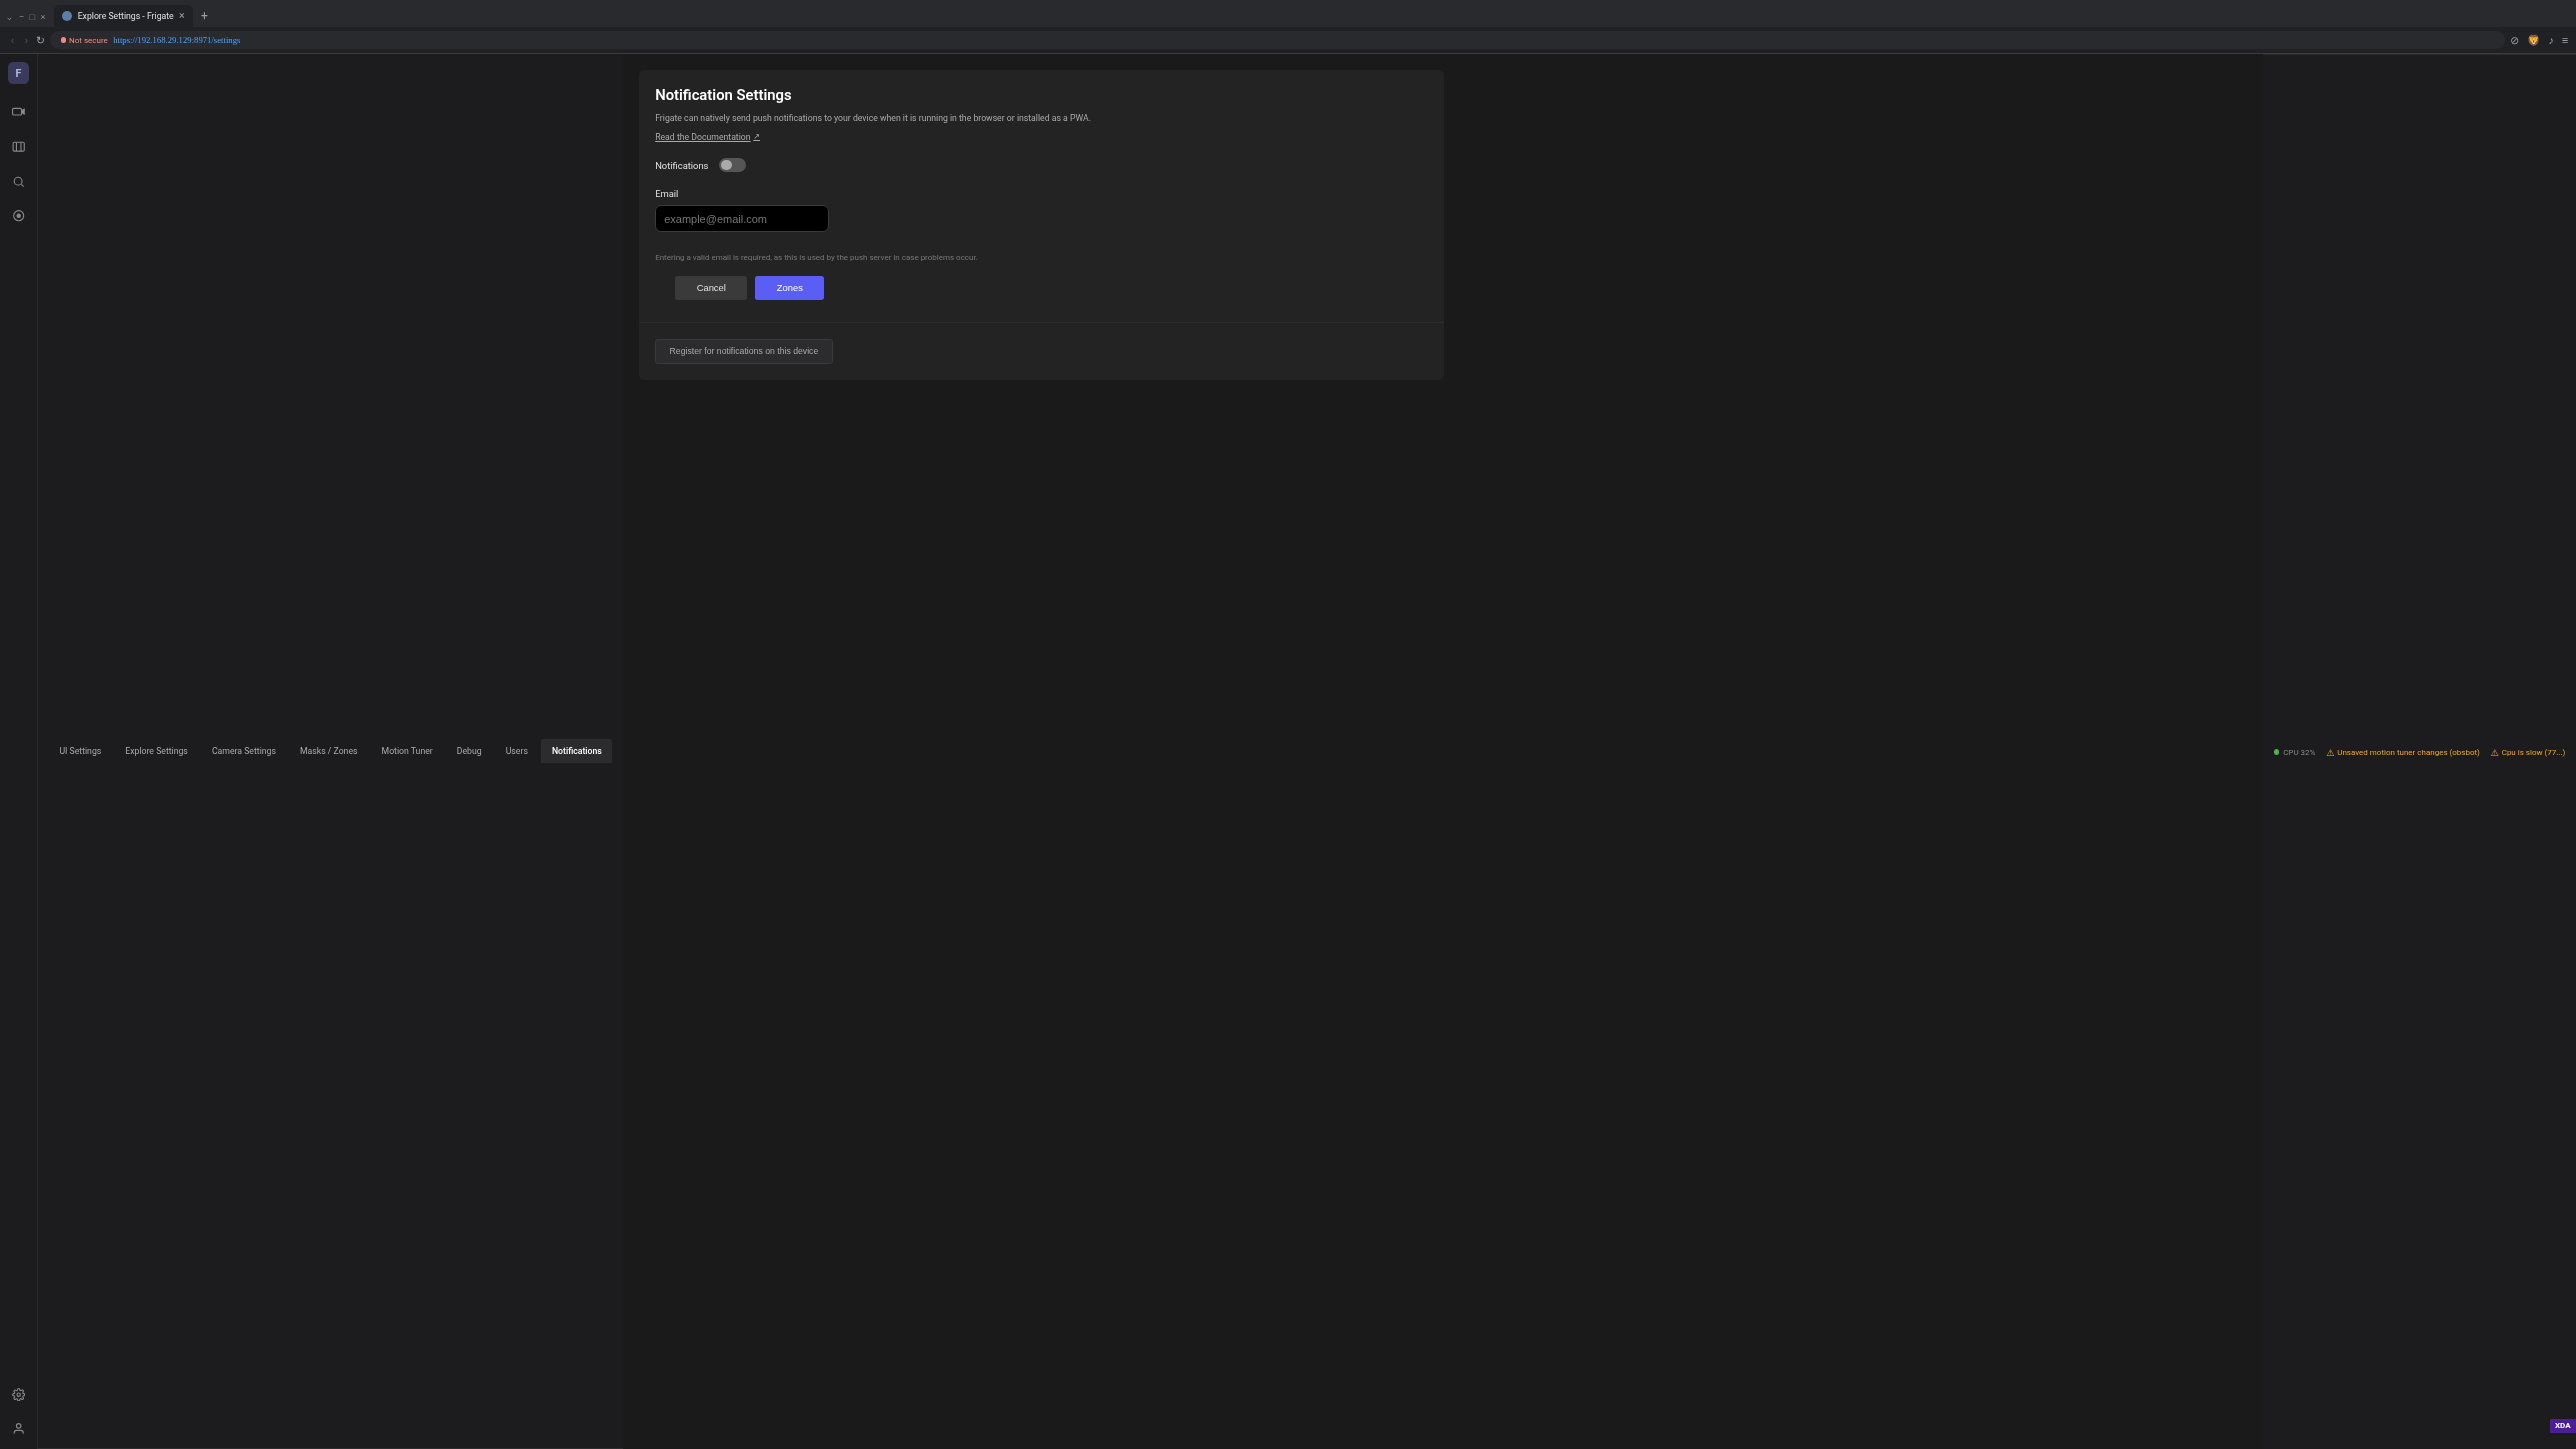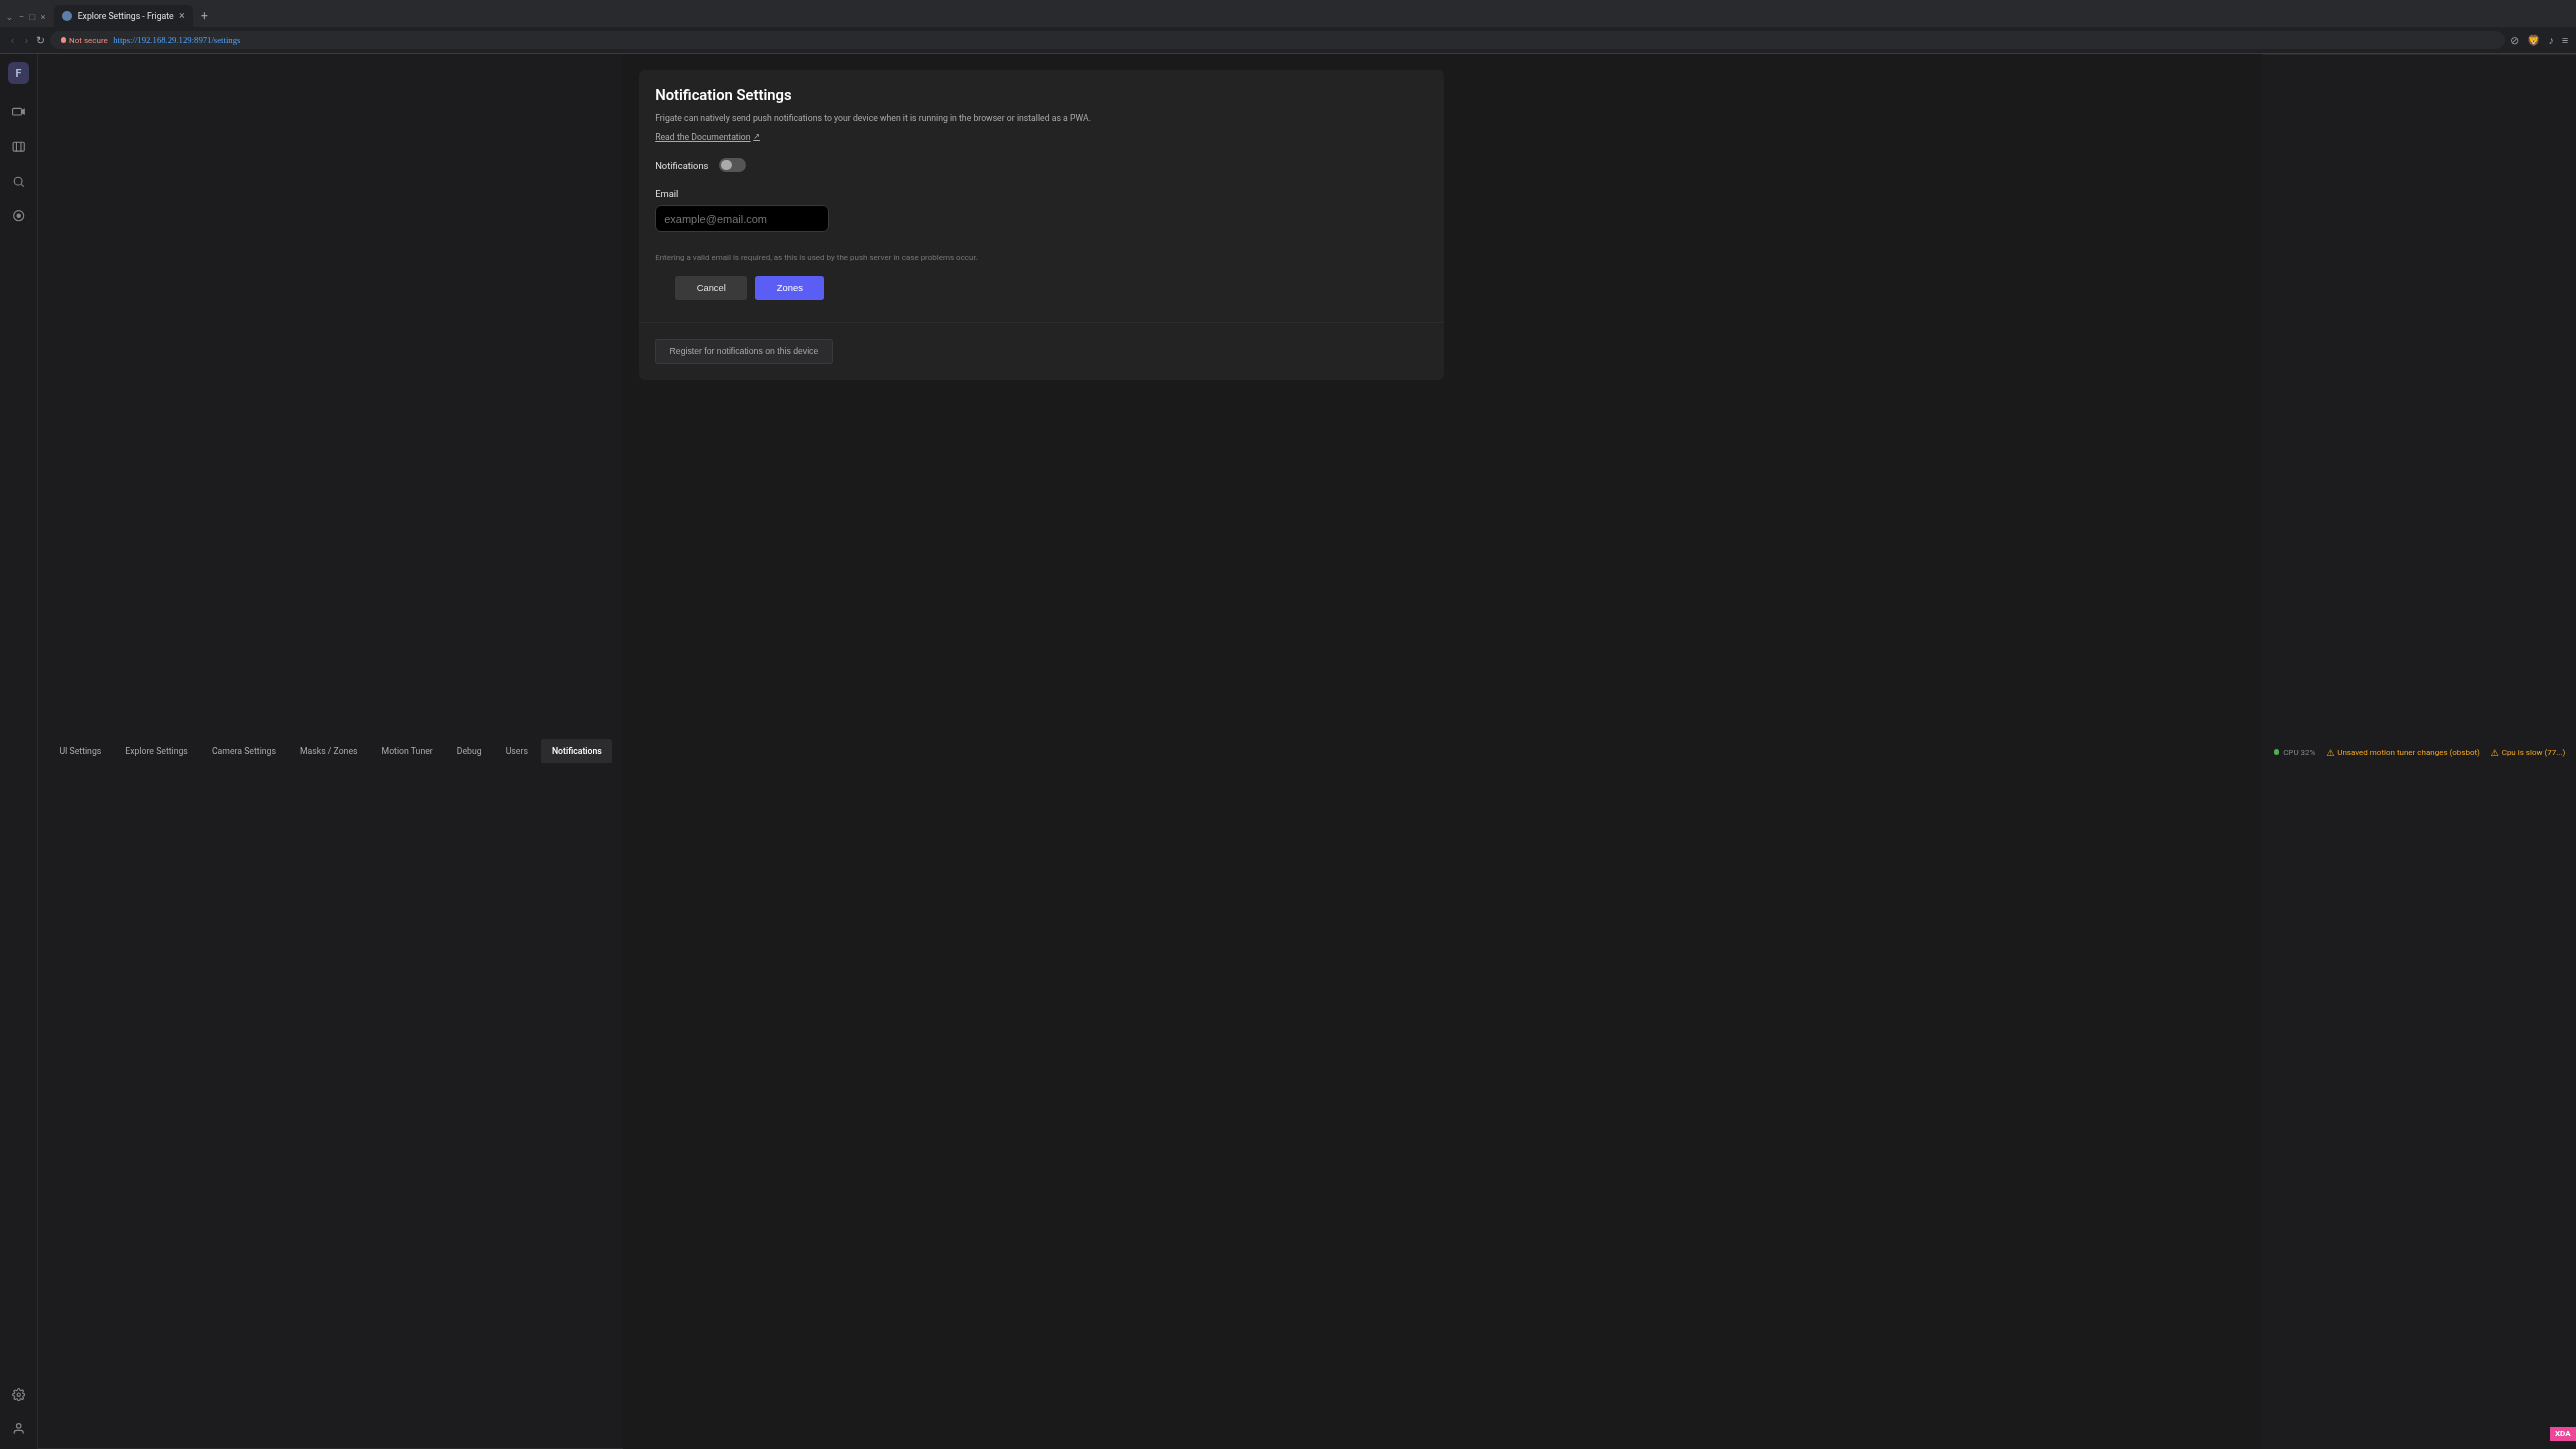--- a/index.html
+++ b/index.html
@@ -360,23 +360,23 @@
       gap: 2.7px;
       color: #f5a623;
     }
     .warning-icon {
       font-size: 9.4px;
     }
 
     
     .xda-logo {
       position: fixed;
-      bottom: 8px;
+      bottom: 16px;
       right: 0;
-      background: #ec4899;
+      background: #4c1d95;
       color: #fff;
       font-size: 8px;
       font-weight: bold;
       padding: 2.7px 5.4px;
     }
   </style>
 </head>
 <body>
 
 <div class="browser-chrome">

